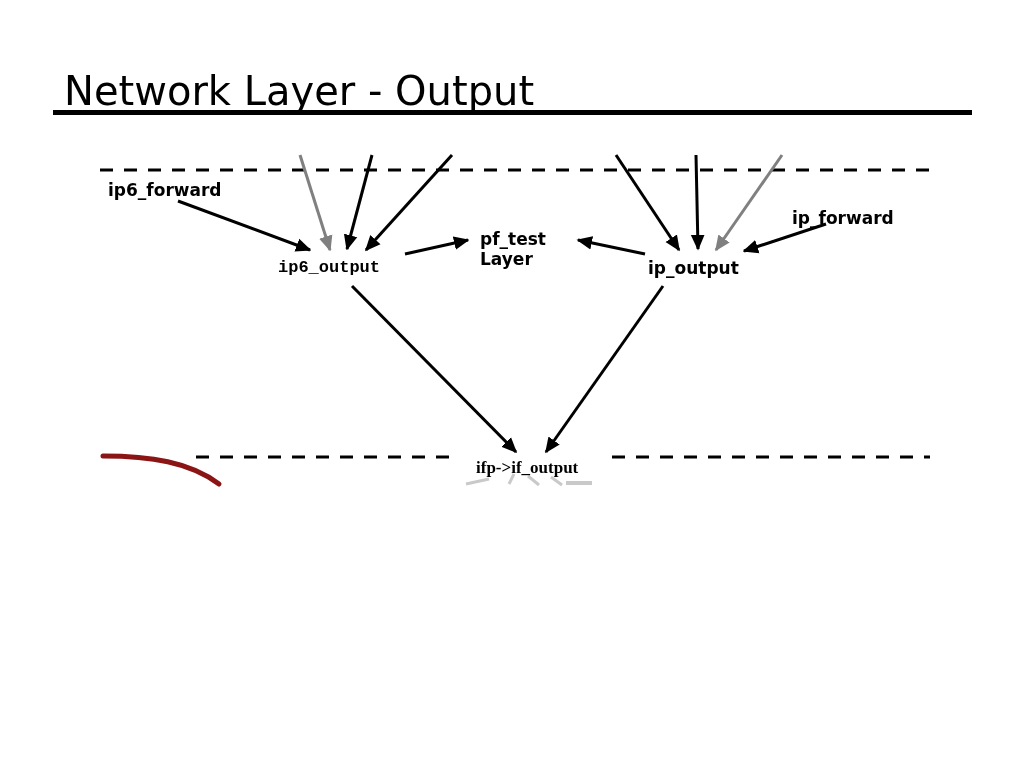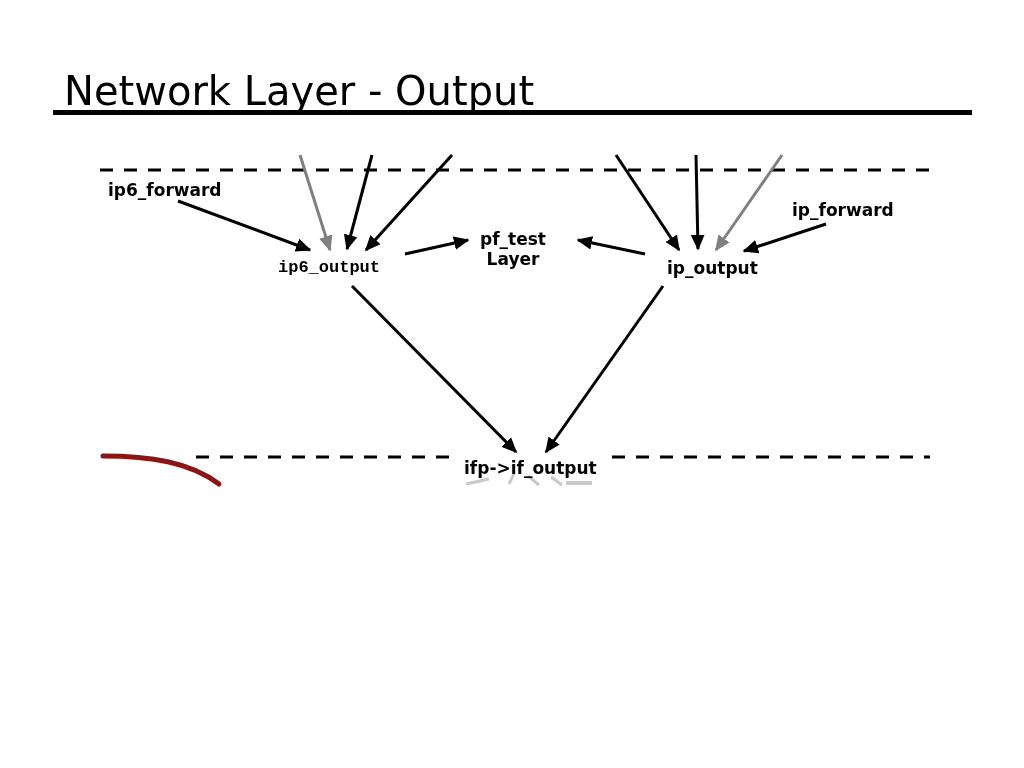--- a/index.html
+++ b/index.html
@@ -59,25 +59,25 @@
   .node-label {
     position: absolute;
     font-family: "DejaVu Sans", sans-serif;
     font-weight: bold;
     font-size: 17px;
     color: #000000;
     white-space: nowrap;
     line-height: 1.18;
   }
   #lbl-ip6-forward { left: 108px; top: 180px; }
-  #lbl-ip-forward  { left: 792px; top: 200px; text-align: center; }
+  #lbl-ip-forward  { left: 792px; top: 208px; text-align: center; }
   #lbl-ip6-output  { left: 278px; top: 258px; font-family: Liberation Mono, monospace; }
-  #lbl-ip-output   { left: 667px; top: 258px; }
-  #lbl-pf-test     { left: 480px; top: 229px; text-align: center; }
-  #lbl-ifp-output  { left: 464px; top: 458px; }
+  #lbl-ip-output   { left: 648px; top: 258px; }
+  #lbl-pf-test     { left: 480px; top: 229px; text-align: left; }
+  #lbl-ifp-output  { left: 476px; top: 458px; font-family: Liberation Serif, serif; }
 </style>
 </head>
 <body>
 
 <div id="slide">
 
   <div id="slide-title">Network Layer - Output</div>
 
   <div id="title-rule"></div>
 

